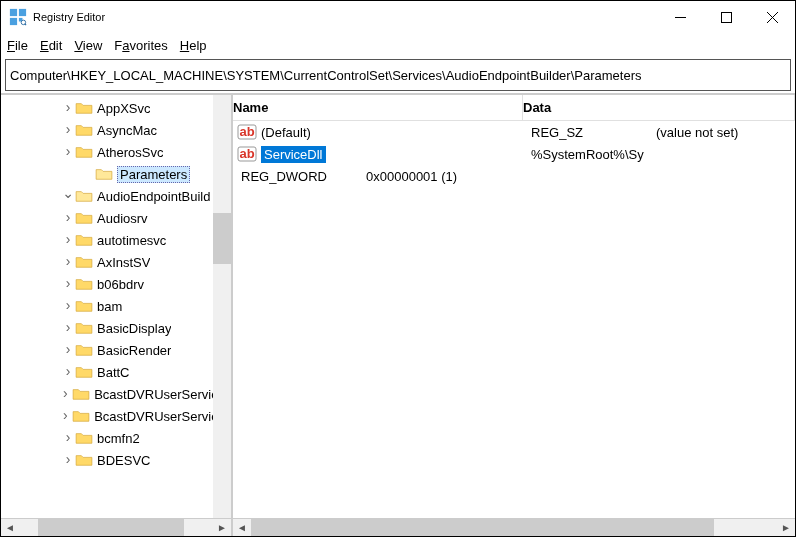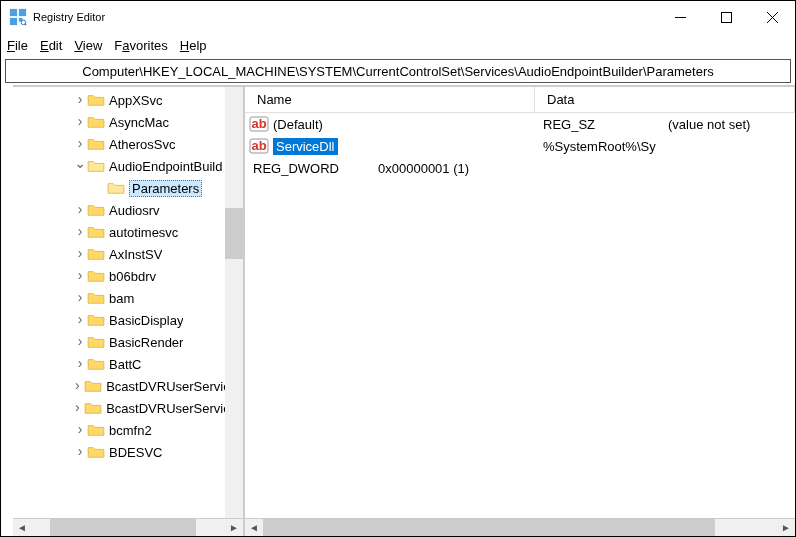--- a/index.html
+++ b/index.html
@@ -10,39 +10,39 @@
     .titlebar-title { font-size: 11px; flex: 0 0 auto; }
     .titlebar-spacer { flex: 1; }
     .titlebar-buttons { display: flex; }
     .tb-btn { width: 46px; height: 32px; display: flex; align-items: center; justify-content: center; }
     .tb-btn svg { stroke: #000; stroke-width: 1; fill: none; }
     
     .menubar { height: 24px; display: flex; align-items: center; padding: 0 6px; gap: 12px; }
     .menubar .mi { cursor: default; }
     .menubar .mi .ul { text-decoration: underline; }
     
-    .addressbar { height: 24px; border: 1px solid #555; margin: 2px 4px; padding: 10px 4px; font-size: 13px; display: flex; align-items: center; white-space: nowrap; overflow: hidden; justify-content: center; }
-    
-    .content { flex: 1; display: flex; border-top: 2px solid #ccc; overflow: hidden; margin-left: 12px; }
+    .addressbar { height: 32px; border: 1px solid #555; margin: 2px 4px; padding: 10px 4px; font-size: 13px; display: flex; align-items: center; white-space: nowrap; overflow: hidden; }
+    
+    .content { flex: 1; display: flex; border-top: 2px solid #ccc; overflow: hidden; }
     
     .left-pane { width: 232px; border-right: 2px solid #ccc; display: flex; flex-direction: column; overflow: hidden; }
     .tree { flex: 1; overflow: hidden; padding: 2px 0; }
     .tree-item { display: flex; align-items: center; height: 22px; white-space: nowrap; }
     .tree-item .chev { width: 14px; text-align: center; color: #666; font-size: 10px; }
     .tree-item.expanded .chev::before { content: "⌄"; font-size: 14px; position: relative; top:-3px;}
     .tree-item.collapsed .chev::before { content: "›"; font-size: 14px; position:relative; top:-1px;}
     .tree-item .indent { display:inline-block; }
     .tree-item .folder { width: 18px; height: 14px; margin-right: 4px; flex-shrink:0;}
     .tree-item .label { white-space: nowrap; overflow: hidden; }
     .tree-item.selected .label { background: #CCE8FF; border: 1px dotted #66a; padding: 0 2px; }
     
     .right-pane { flex: 1; display: flex; flex-direction: column; overflow: hidden; }
     .list { flex: 1; overflow: hidden; }
     .list-header { display: flex; border-bottom: 1px solid #e0e0e0; height: 26px; align-items: center; }
-    .list-header .col { padding: 0 12px; border-right: 1px solid #e0e0e0; height: 100%; display:flex; align-items:center; }
+    .list-header .col { padding: 0 0; border-right: 1px solid #e0e0e0; height: 100%; display:flex; align-items:center;font-weight:bold; }
     .col-name { width: 290px; }
     .col-type { width: 125px; }
     .col-data { flex: 1; }
     .list-row { display: flex; align-items: center; height: 22px; }
     .list-row .cell { padding: 0 0; white-space: nowrap; overflow: hidden; }
     .list-row .name-cell { width: 290px; display:flex; align-items:center; padding-left:4px;}
     .list-row .type-cell { width: 125px; padding-left:8px;}
     .list-row .data-cell { flex: 1; padding-left:8px;}
     .val-icon { width: 20px; height: 16px; margin-right: 4px; flex-shrink:0;}
     .list-row .name-text.selected { background: #0078D7; color: #fff; padding: 1px 3px; }
@@ -122,35 +122,35 @@
             <span class="label">AsyncMac</span>
           </div>
           <div class="tree-item collapsed">
             <span class="indent" style="width:60px"></span>
             <span class="chev"></span>
             <svg class="folder" viewBox="0 0 20 16">
               <path d="M1 3 L1 14 L19 14 L19 5 L9 5 L7 3 Z" fill="#ffd968" stroke="#d4a637" stroke-width="0.8"></path>
             </svg>
             <span class="label">AtherosSvc</span>
           </div>
-          <div class="tree-item expanded">
-            <span class="indent" style="width:60px"></span>
-            <span class="chev"></span>
-            <svg class="folder" viewBox="0 0 20 16">
-              <path d="M1 3 L1 14 L19 14 L19 5 L9 5 L7 3 Z" fill="#ffe89a" stroke="#d4a637" stroke-width="0.8"></path>
-            </svg>
-            <span class="label">AudioEndpointBuild</span>
-          </div>
           <div class="tree-item selected">
             <span class="indent" style="width:80px"></span>
             <span class="chev"></span>
             <svg class="folder" viewBox="0 0 20 16">
               <path d="M1 3 L1 14 L19 14 L19 5 L9 5 L7 3 Z" fill="#ffe89a" stroke="#d4a637" stroke-width="0.8"></path>
             </svg>
             <span class="label">Parameters</span>
+          </div>
+          <div class="tree-item expanded">
+            <span class="indent" style="width:60px"></span>
+            <span class="chev"></span>
+            <svg class="folder" viewBox="0 0 20 16">
+              <path d="M1 3 L1 14 L19 14 L19 5 L9 5 L7 3 Z" fill="#ffe89a" stroke="#d4a637" stroke-width="0.8"></path>
+            </svg>
+            <span class="label">AudioEndpointBuild</span>
           </div>
           <div class="tree-item collapsed">
             <span class="indent" style="width:60px"></span>
             <span class="chev"></span>
             <svg class="folder" viewBox="0 0 20 16">
               <path d="M1 3 L1 14 L19 14 L19 5 L9 5 L7 3 Z" fill="#ffd968" stroke="#d4a637" stroke-width="0.8"></path>
             </svg>
             <span class="label">Audiosrv</span>
           </div>
           <div class="tree-item collapsed">

